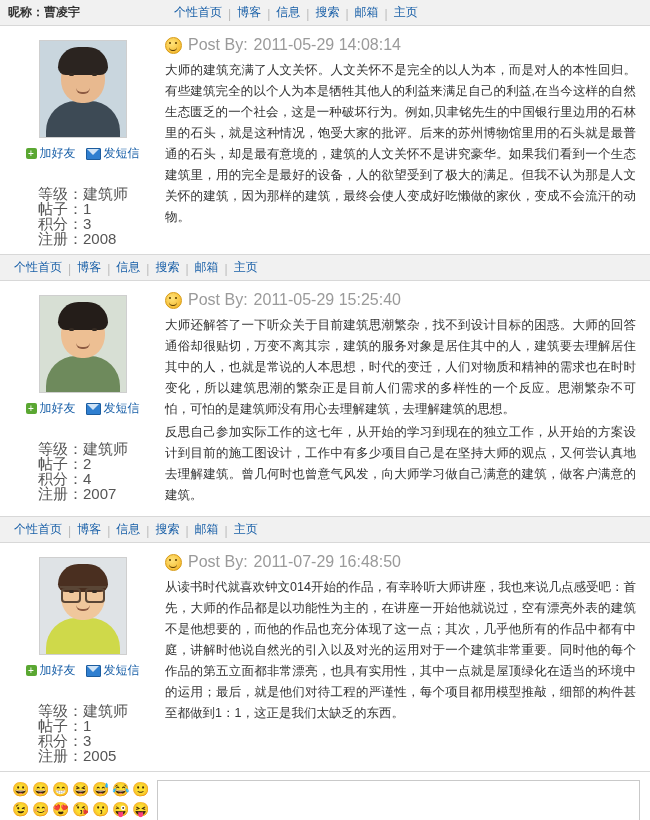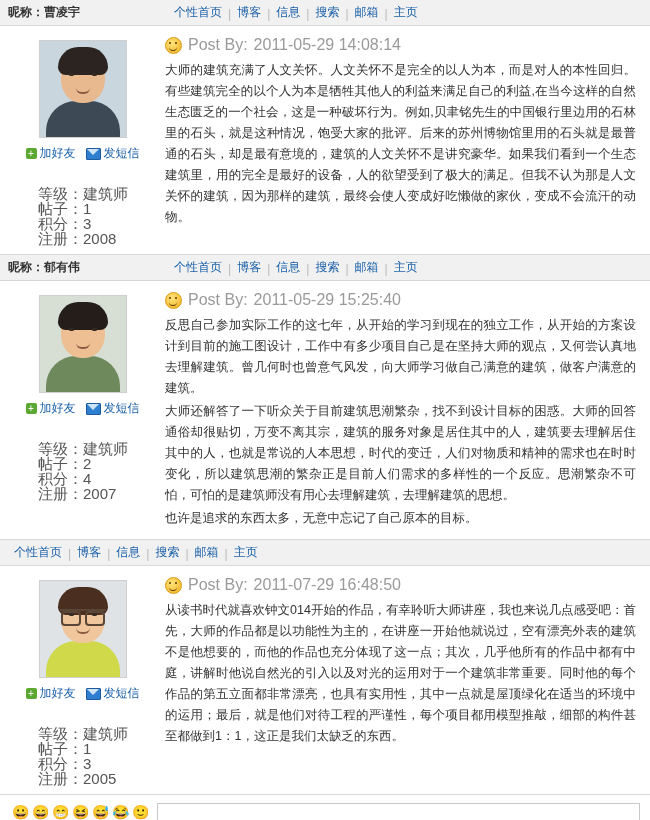--- a/index.html
+++ b/index.html
@@ -351,21 +351,20 @@
         </div>
         <div class="post-text">
           <p>大师的建筑充满了人文关怀。人文关怀不是完全的以人为本，而是对人的本性回归。有些建筑完全的以个人为本是牺牲其他人的利益来满足自己的利益,在当今这样的自然生态匮乏的一个社会，这是一种破坏行为。例如,贝聿铭先生的中国银行里边用的石林里的石头，就是这种情况，饱受大家的批评。后来的苏州博物馆里用的石头就是最普通的石头，却是最有意境的，建筑的人文关怀不是讲究豪华。如果我们看到一个生态建筑里，用的完全是最好的设备，人的欲望受到了极大的满足。但我不认为那是人文关怀的建筑，因为那样的建筑，最终会使人变成好吃懒做的家伙，变成不会流汗的动物。</p>
         </div>
       </div>
     </div>
   </div>
 
   <div class="post">
     <div class="post-head">
-      <div class="nick">昵称：郁有伟</div>
       <div class="head-links">
         <a href="#">个性首页</a>
           <span class="sep">|</span>
         <a href="#">博客</a>
           <span class="sep">|</span>
         <a href="#">信息</a>
           <span class="sep">|</span>
         <a href="#">搜索</a>
           <span class="sep">|</span>
         <a href="#">邮箱</a>
@@ -400,23 +399,22 @@
           <div>注册：2007</div>
         </div>
       </div>
       <div class="content-col">
         <div class="post-meta">
           <span class="smile"></span>
           <span>Post By:</span>
           <span>2011-05-29  15:25:40</span>
         </div>
         <div class="post-text">
+          <p>大师还解答了一下听众关于目前建筑思潮繁杂，找不到设计目标的困惑。大师的回答通俗却很贴切，万变不离其宗，建筑的服务对象是居住其中的人，建筑要去理解居住其中的人，也就是常说的人本思想，时代的变迁，人们对物质和精神的需求也在时时变化，所以建筑思潮的繁杂正是目前人们需求的多样性的一个反应。思潮繁杂不可怕，可怕的是建筑师没有用心去理解建筑，去理解建筑的思想。</p>
           <p>反思自己参加实际工作的这七年，从开始的学习到现在的独立工作，从开始的方案设计到目前的施工图设计，工作中有多少项目自己是在坚持大师的观点，又何尝认真地去理解建筑。曾几何时也曾意气风发，向大师学习做自己满意的建筑，做客户满意的建筑。</p>
-          <p>大师还解答了一下听众关于目前建筑思潮繁杂，找不到设计目标的困惑。大师的回答通俗却很贴切，万变不离其宗，建筑的服务对象是居住其中的人，建筑要去理解居住其中的人，也就是常说的人本思想，时代的变迁，人们对物质和精神的需求也在时时变化，所以建筑思潮的繁杂正是目前人们需求的多样性的一个反应。思潮繁杂不可怕，可怕的是建筑师没有用心去理解建筑，去理解建筑的思想。</p>
-          <p>也许是追求的东西太多，无意中忘记了自己原本的目标。</p>
         </div>
       </div>
     </div>
   </div>
 
   <div class="post">
     <div class="post-head">
       <div class="head-links">
         <a href="#">个性首页</a>
           <span class="sep">|</span>

